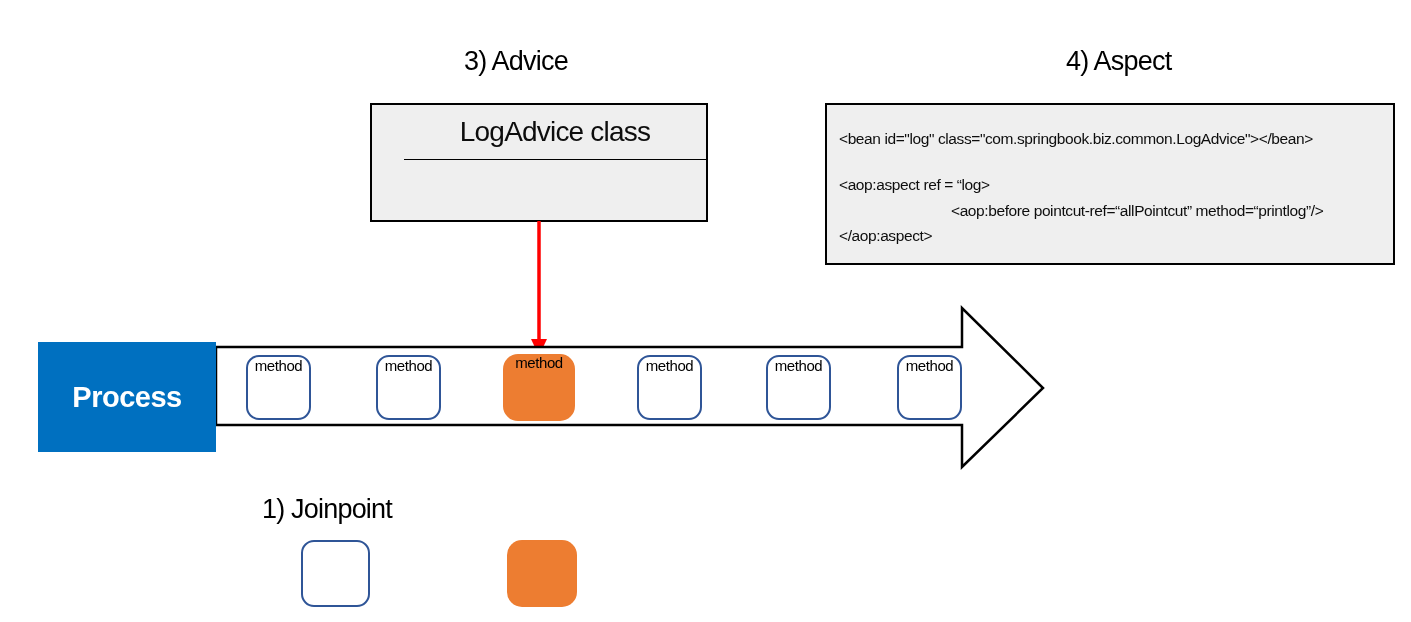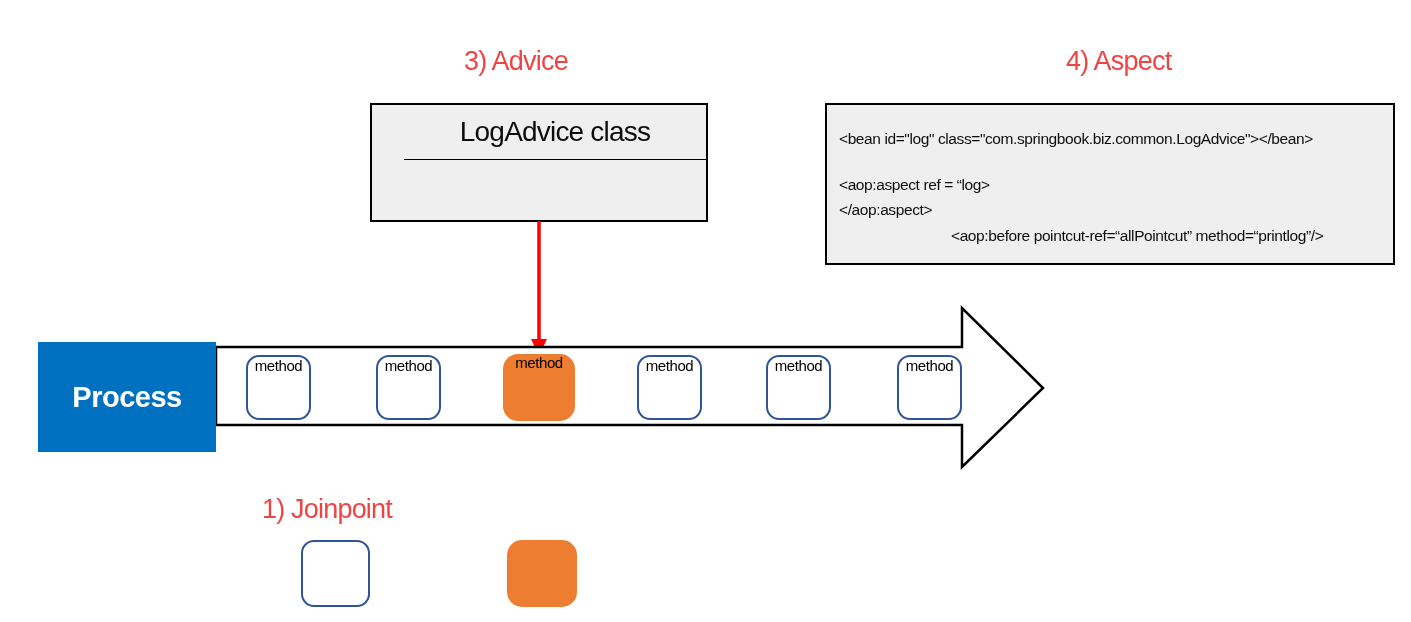--- a/index.html
+++ b/index.html
@@ -16,21 +16,21 @@
     width:1411px;height:622px;
     background:#ffffff;
     font-family:"Liberation Sans", sans-serif;
     color:#0d0d0d;
     overflow:hidden;
   }
   .abs{position:absolute;}
   .diagram-title{
     font-size:27px;
     letter-spacing:-0.8px;
-    color:#ef4444;
+    color:#000000;
     white-space:nowrap;
   }
   
   .advice-box{
     left:370px;top:103px;width:338px;height:119px;
     background:var(--box-fill);
     border:2.5px solid #000;
   }
   .advice-box .row-class{
     height:55px;border-bottom:1.5px solid #000;
@@ -100,22 +100,22 @@
   <div class="abs diagram-title" style="left:464px;top:46px;">3) Advice</div>
   <div class="abs diagram-title" style="left:1066px;top:46px;">4) Aspect</div>
 
   <div class="abs advice-box">
     <div class="row-class">LogAdvice class</div>
   </div>
 
   <div class="abs aspect-box">
     <div class="code-line l1">&lt;bean id="log" class="com.springbook.biz.common.LogAdvice"&gt;&lt;/bean&gt;</div>
     <div class="code-line l2">&lt;aop:aspect ref = “log&gt;</div>
+    <div class="code-line l3">&lt;aop:before pointcut-ref=“allPointcut” method=“printlog”/&gt;</div>
     <div class="code-line l4">&lt;/aop:aspect&gt;</div>
-    <div class="code-line l3">&lt;aop:before pointcut-ref=“allPointcut” method=“printlog”/&gt;</div>
   </div>
 
   <svg class="abs" style="left:526px;top:220px;" width="28" height="138">
     <line x1="13" y1="1" x2="13" y2="122" style="stroke:var(--weaving-red);" stroke-width="3.5"></line>
     <polygon points="13,136 5,119 21,119" style="fill:var(--weaving-red);"></polygon>
   </svg>
 
   <svg class="abs" style="left:0;top:300px;" width="1060" height="180">
     <path d="M216,47 H962 V8 L1043,88 L962,167 V125 H216 Z" fill="#ffffff" stroke="#000000" stroke-width="2.5"></path>
   </svg>

